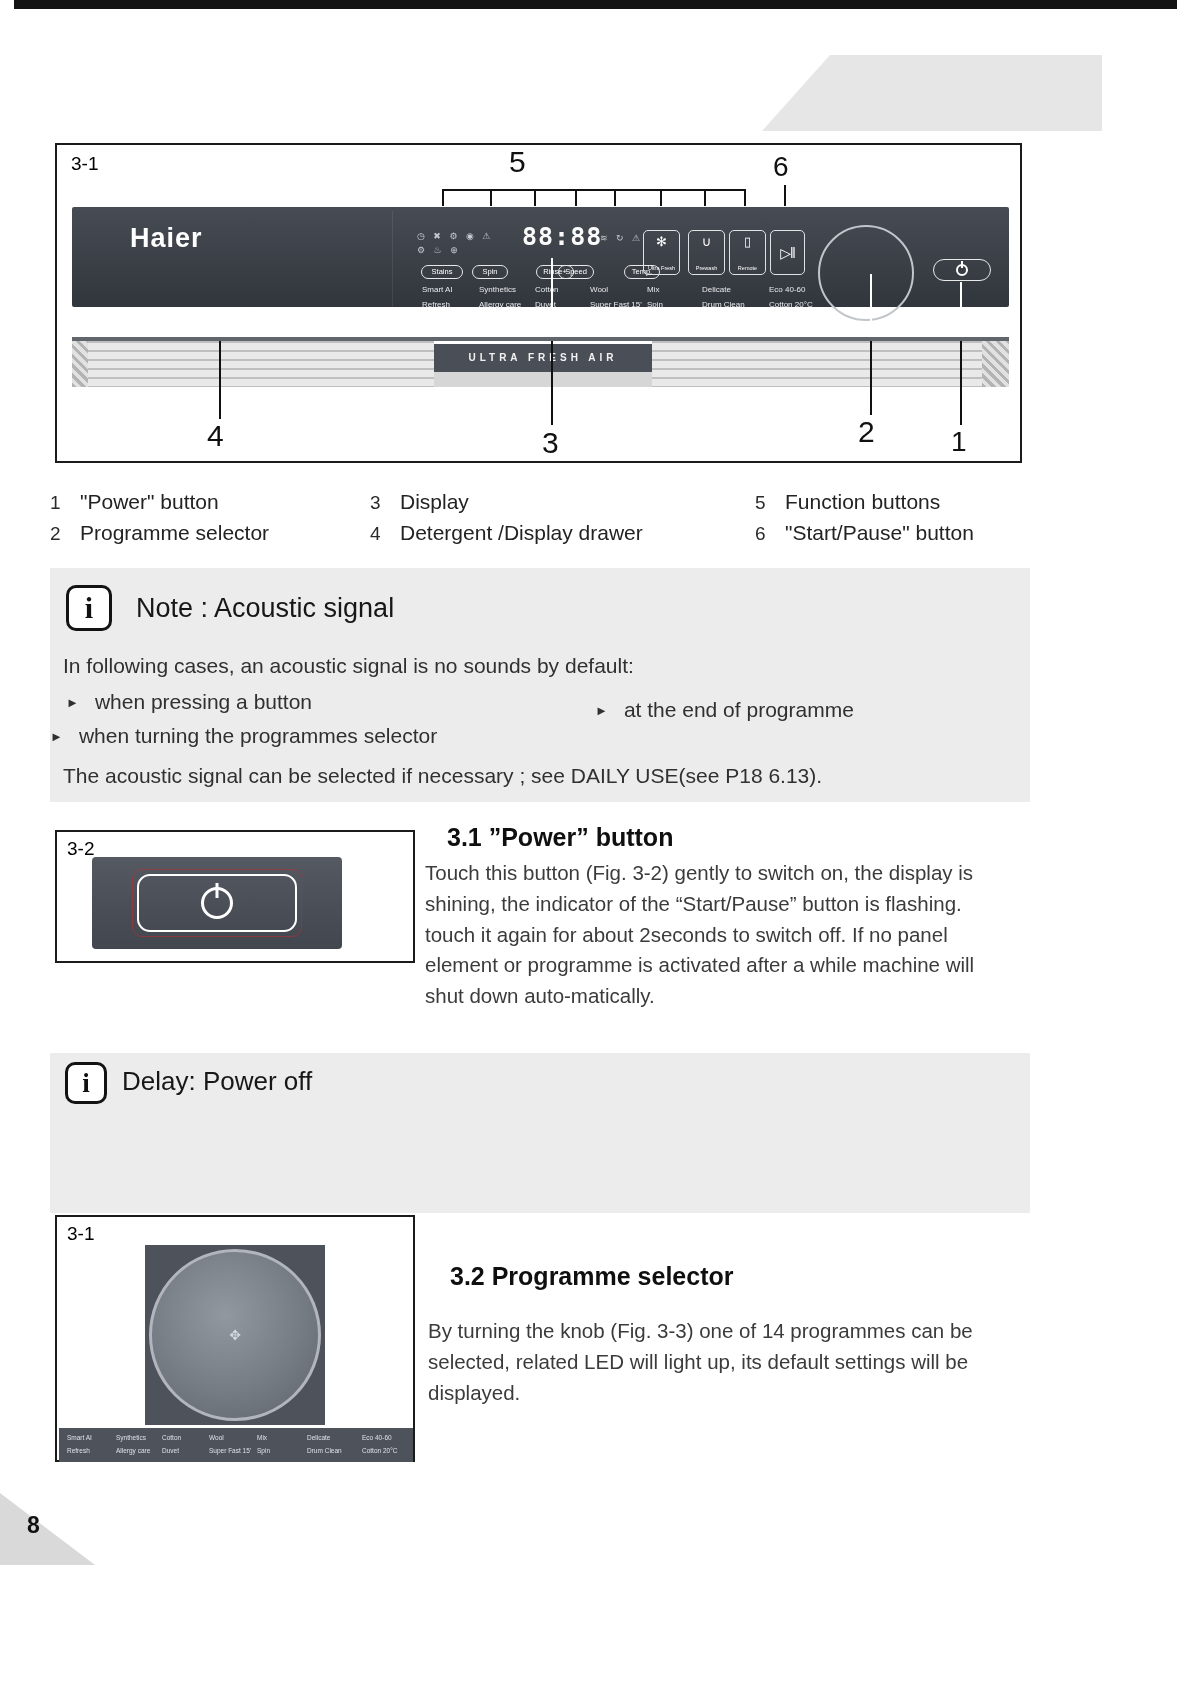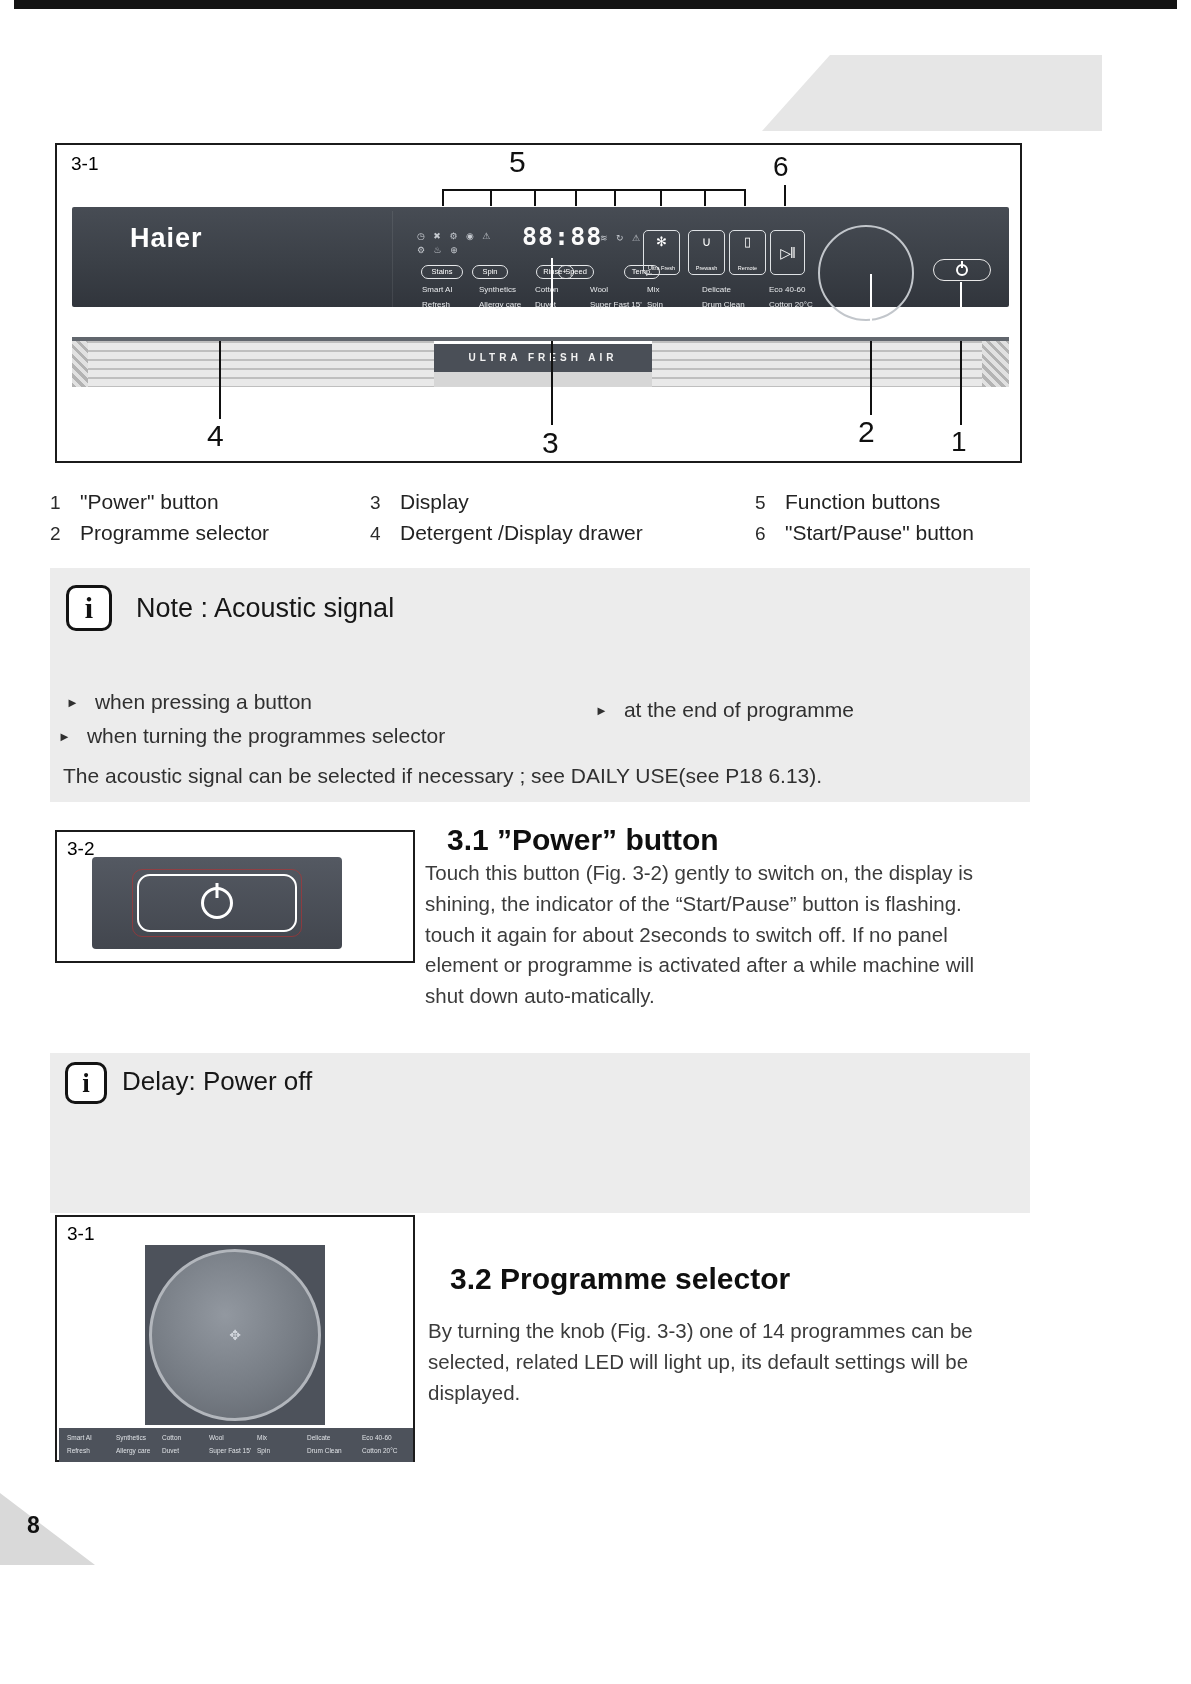--- a/index.html
+++ b/index.html
@@ -70,21 +70,21 @@
   .note { position:absolute; background:#ececec; }
   .info-icon { position:absolute; display:flex; align-items:center; justify-content:center;
                border:3px solid #131313; border-radius:10px; background:#fff;
                font-family:"Liberation Serif", serif; font-weight:bold; color:#111; }
   .note-title { position:absolute; font-size:27px; font-weight:500; color:#171717; }
   .note-text { position:absolute; font-size:21px; color:#303030; }
   .bullet { position:absolute; font-size:21px; color:#303030; white-space:nowrap; }
   .bullet .marker { font-size:13px; margin-right:16px; vertical-align:2px; }
 
   
-  .sec-title { position:absolute; font-size:30px; font-weight:600; color:#0f0f0f; white-space:nowrap; }
+  .sec-title { position:absolute; font-size:25px; font-weight:600; color:#0f0f0f; white-space:nowrap; }
   .body-text { position:absolute; font-size:20.5px; line-height:1.5; color:#3b3b3b; }
 
   
   .panel-photo { position:absolute; left:35px; top:25px; width:250px; height:92px; border-radius:4px;
                  background:linear-gradient(180deg,#545962 0%,#42464e 100%); }
   .red-frame { position:absolute; left:40px; top:12px; width:170px; height:68px; border:1px solid rgba(195,45,45,.55);
                border-radius:10px; }
   .pwr-button { position:absolute; left:45px; top:17px; width:160px; height:58px; border:2.5px solid #fff;
                 border-radius:13px; display:flex; align-items:center; justify-content:center; }
   .pwr-b { width:32px; height:32px; border:3px solid #fff; border-radius:50%; position:relative; display:inline-block; }
@@ -231,27 +231,28 @@
 <div class="legend-item" style="left:755px; top:490px;">
   <span class="legend-num">5</span><span>Function buttons</span>
 </div>
 <div class="legend-item" style="left:755px; top:521px;">
   <span class="legend-num">6</span><span>"Start/Pause" button</span>
 </div>
 
 <div class="note" style="left:50px; top:568px; width:980px; height:234px;">
   <span class="info-icon" style="left:16px; top:17px; width:46px; height:46px; font-size:30px;">i</span>
   <span class="note-title" style="left:86px; top:25px;">Note : Acoustic signal</span>
+  <div class="note-text" style="left:13px; top:86px;">In following cases, an acoustic signal is no sounds by default:</div>
   <div class="bullet" style="left:16px; top:122px;">
     <span class="marker">►</span><span>when pressing a button</span>
   </div>
   <div class="bullet" style="left:545px; top:130px;">
     <span class="marker">►</span><span>at the end of programme</span>
   </div>
-  <div class="bullet" style="left:8px; top:156px;">
+  <div class="bullet" style="left:0; top:156px;">
     <span class="marker">►</span><span>when turning the programmes selector</span>
   </div>
   <div class="note-text" style="left:13px; top:196px;">The acoustic signal can be selected if necessary ; see DAILY USE(see P18 6.13).</div>
 </div>
 
 <div class="figbox" style="left:55px; top:830px; width:360px; height:133px;">
   <span class="fig-label" style="left:10px; top:6px;">3-2</span>
   <div class="panel-photo">
     <div class="red-frame"></div>
     <div class="pwr-button">

